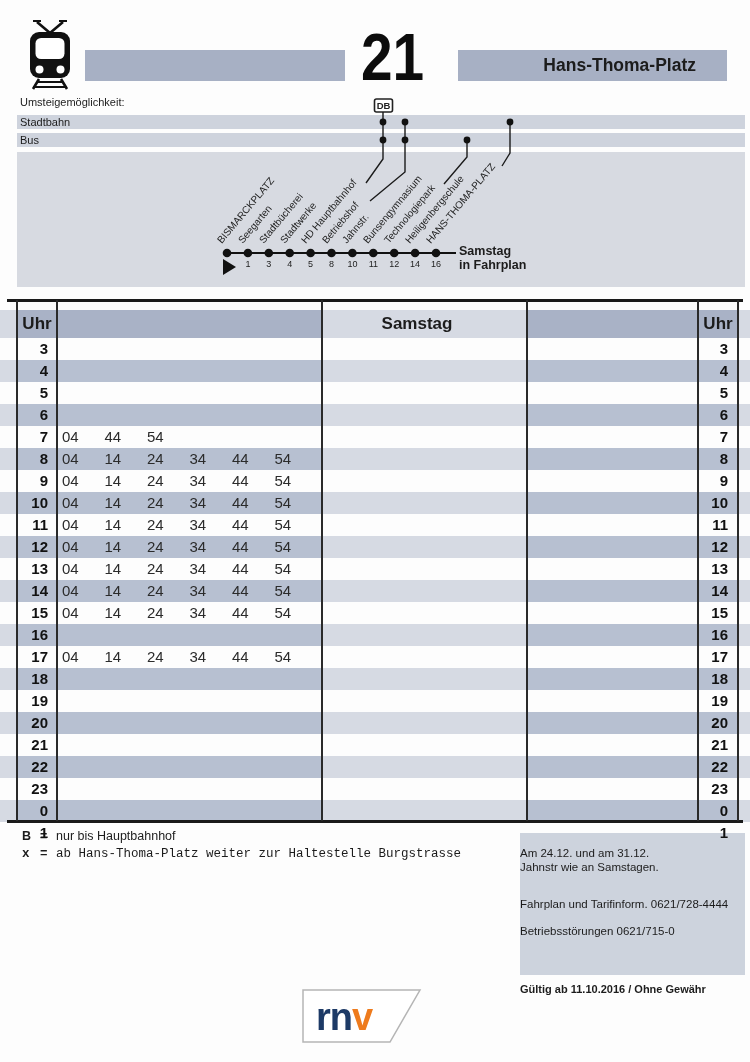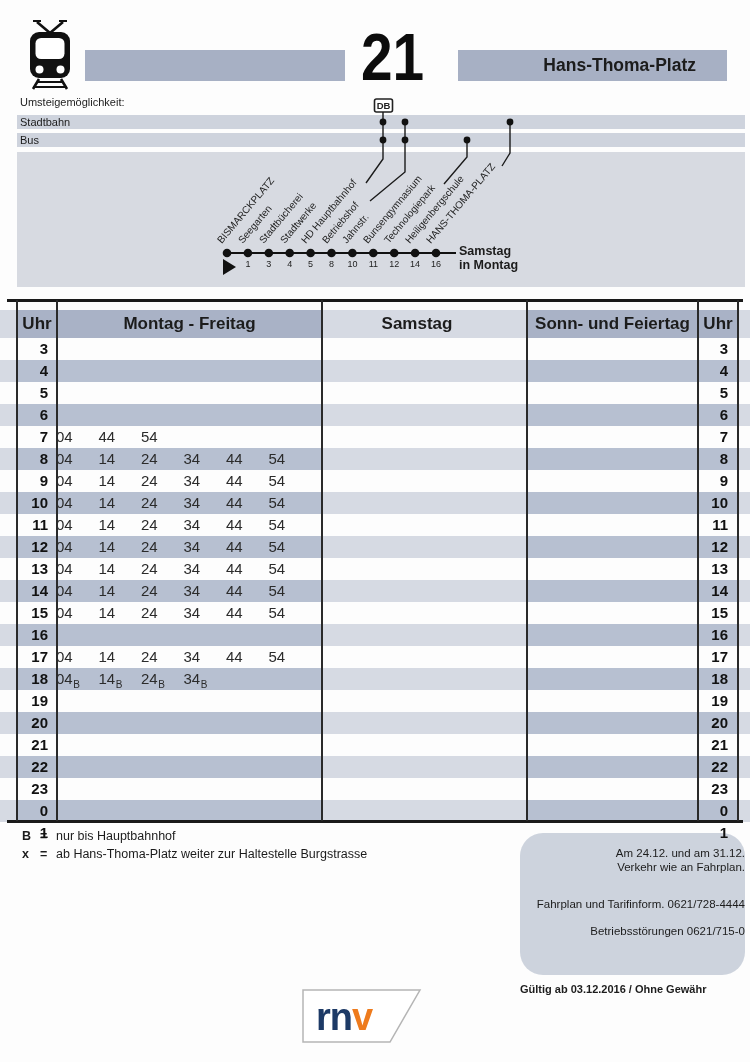--- a/index.html
+++ b/index.html
@@ -32,29 +32,29 @@
   .tline-v{position:absolute;top:300px;height:521px;width:1.5px;background:#2a2a2a;z-index:8;}
   .band-seg{position:absolute;top:310px;height:28px;z-index:1;}
   .band-txt{position:absolute;top:310px;height:28px;line-height:28px;text-align:center;
     font-size:17px;font-weight:bold;z-index:2;}
   #tt-body{position:absolute;left:0;top:338px;width:750px;z-index:2;}
   .tt-row{position:relative;height:22px;line-height:22px;}
   .st-light{position:absolute;left:0;right:0;top:0;bottom:0;background:#d6dae3;}
   .st-dark{position:absolute;top:0;bottom:0;background:#b7c0d1;}
   .hour-l{position:absolute;left:17px;width:31px;text-align:right;font-size:15px;font-weight:bold;color:#111;}
   .hour-r{position:absolute;left:694px;width:34px;text-align:right;font-size:15px;font-weight:bold;color:#111;}
-  .times{position:absolute;left:56px;top:0;white-space:nowrap;}
+  .times{position:absolute;left:62px;top:0;white-space:nowrap;}
   .slot{display:inline-block;width:42.5px;font-size:15px;color:#2b2b2b;}
   .slot sub{font-size:10px;margin-left:.5px;}
   
   .legend-line{position:absolute;left:22px;font-size:12.5px;}
   .legend-line .key{display:inline-block;width:18px;font-weight:bold;}
   .legend-line .eq{display:inline-block;width:16px;font-weight:bold;}
   #info-box{position:absolute;left:520px;top:833px;width:225px;height:142px;background:#cdd3dd;
-    font-size:11.5px;text-align:right;line-height:14px;border-radius:23px;}
+    font-size:11.5px;text-align:left;line-height:14px;}
   #info-box .p1{margin-top:13px;}
   #info-box .p2{margin-top:23px;}
   #info-box .p3{margin-top:13px;}
   #validity{position:absolute;left:520px;top:983px;font-size:11px;font-weight:bold;}
   #logo{position:absolute;left:302px;top:989px;}
 </style>
 </head>
 <body>
 
 <div id="page">
@@ -139,32 +139,30 @@
       <div class="stop-min" style="left: 364.3px;">11</div>
       <div class="stop-label" style="left: 391.2px;">Technologiepark</div>
       <div class="stop-min" style="left: 385.2px;">12</div>
       <div class="stop-label" style="left: 412.1px;">Heiligenbergschule</div>
       <div class="stop-min" style="left: 406.1px;">14</div>
       <div class="stop-label" style="left: 433px;">HANS-THOMA-PLATZ</div>
       <div class="stop-min" style="left: 427px;">16</div>
     </div>
   <div id="fahrzeit">
     <div>Samstag</div>
-    <div>in Montag</div>
+    <div>in Fahrplan</div>
   </div>
 
   <div class="tline-h" style="top:299px;"></div>
   <div class="tline-h" style="top:820px;"></div>
   <div class="band-seg" style="left:0;width:750px;background:#d6dae3;"></div>
   <div class="band-seg" style="left:17px;width:305px;background:#a9b2c6;"></div>
   <div class="band-seg" style="left:527px;width:211px;background:#a9b2c6;"></div>
   <div class="band-txt" style="left:17px;width:40px;">Uhr</div>
-  <div class="band-txt" style="left:57px;width:265px;">Montag - Freitag</div>
   <div class="band-txt" style="left:322px;width:190px;">Samstag</div>
-  <div class="band-txt" style="left:527px;width:171px;">Sonn- und Feiertag</div>
   <div class="band-txt" style="left:698px;width:40px;">Uhr</div>
 
   <div id="tt-body">
       <div class="tt-row">
         <span class="hour-l">3</span>
         <span class="times"></span>
         <span class="hour-r">3</span>
       </div>
       <div class="tt-row">
         <div class="st-light"></div>
@@ -254,21 +252,20 @@
       <div class="tt-row">
         <span class="hour-l">17</span>
         <span class="times"><span class="slot">04</span><span class="slot">14</span><span class="slot">24</span><span class="slot">34</span><span class="slot">44</span><span class="slot">54</span></span>
         <span class="hour-r">17</span>
       </div>
       <div class="tt-row">
         <div class="st-light"></div>
         <div class="st-dark" style="left:17px;width:305px;"></div>
         <div class="st-dark" style="left:527px;width:211px;"></div>
         <span class="hour-l">18</span>
-        <span class="times"><span class="slot">04<sub>B</sub></span><span class="slot">14<sub>B</sub></span><span class="slot">24<sub>B</sub></span><span class="slot">34<sub>B</sub></span></span>
         <span class="hour-r">18</span>
       </div>
       <div class="tt-row">
         <span class="hour-l">19</span>
         <span class="times"></span>
         <span class="hour-r">19</span>
       </div>
       <div class="tt-row">
         <div class="st-light"></div>
         <div class="st-dark" style="left:17px;width:305px;"></div>
@@ -313,34 +310,34 @@
   <div class="tline-v" style="left:16.2px;"></div>
   <div class="tline-v" style="left:56.2px;"></div>
   <div class="tline-v" style="left:321.2px;"></div>
   <div class="tline-v" style="left:526.2px;"></div>
   <div class="tline-v" style="left:697.2px;"></div>
   <div class="tline-v" style="left:737.2px;"></div>
 
   <div class="legend-line" style="top:829px;">
     <span class="key">B</span><span class="eq">=</span><span>nur bis Hauptbahnhof</span>
   </div>
-  <div class="legend-line" style="top:847px;">
+  <div class="legend-line" style="top:847px;font-family:Liberation Mono, monospace;">
     <span class="key">x</span><span class="eq">=</span><span>ab Hans-Thoma-Platz weiter zur Haltestelle Burgstrasse</span>
   </div>
 
   <div id="info-box">
     <div class="p1">
       <div>Am 24.12. und am 31.12.</div>
-      <div>Verkehr wie an Fahrplan.</div>
+      <div>Jahnstr wie an Samstagen.</div>
     </div>
     <div class="p2">Fahrplan und Tarifinform. 0621/728-4444</div>
     <div class="p3">Betriebsstörungen 0621/715-0</div>
   </div>
 
-  <div id="validity">Gültig ab 03.12.2016 / Ohne Gewähr</div>
+  <div id="validity">Gültig ab 11.10.2016 / Ohne Gewähr</div>
 
   <svg id="logo" width="120" height="54" viewBox="0 0 120 54">
     <polygon points="1,1 118,1 88,53 1,53" fill="#ffffff" stroke="#b5b5b5" stroke-width="1.5"></polygon>
     <text x="14" y="41" font-size="38" font-weight="bold" letter-spacing="-1">
       <tspan fill="#1d3a66">rn</tspan><tspan fill="#ee7b1d">v</tspan>
     </text>
   </svg>
 
 </div>
 

